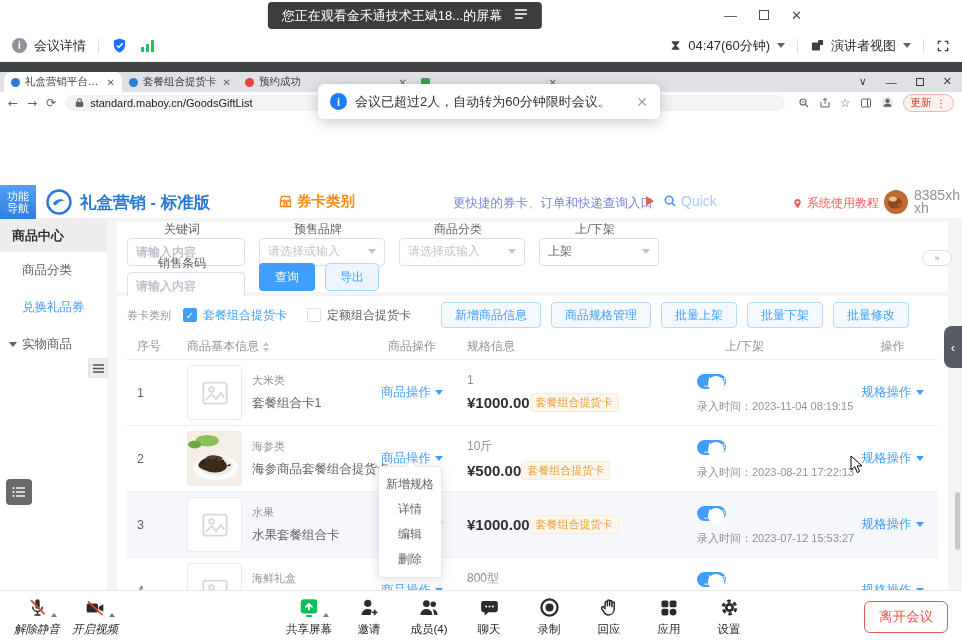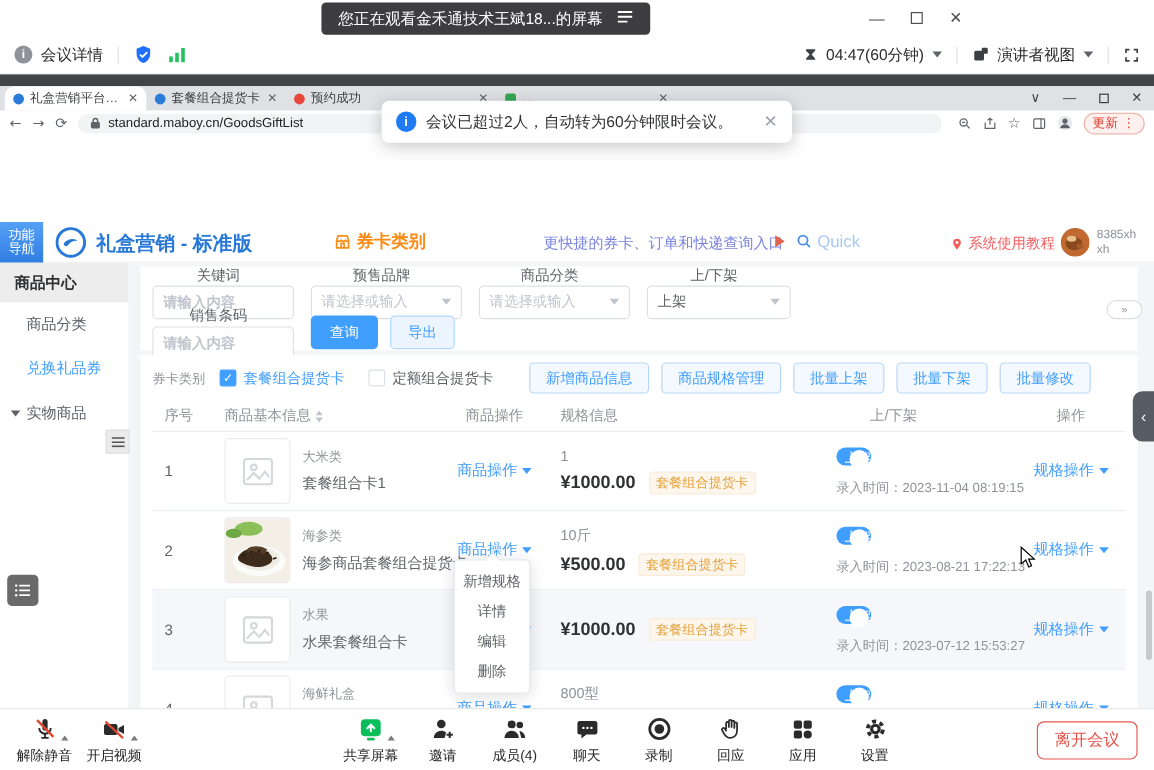--- a/index.html
+++ b/index.html
@@ -61,21 +61,21 @@
   .sharec { position:absolute; left:278px; top:7px; display:flex; align-items:center; gap:4px;
             color:#fa8c16; font-weight:bold; font-size:14.5px; }
   .promo { position:absolute; left:453px; top:10px; font-size:12.5px; color:#7a83dd; }
   .hand-ic { position:absolute; left:646px; top:11px; width:0; height:0; border-top:5px solid transparent;
              border-bottom:5px solid transparent; border-left:8px solid #e0654e; }
   .quick { position:absolute; left:663px; top:8px; display:flex; align-items:center; gap:4px;
            color:#a9c9f2; font-size:14px; }
   .tutorial { position:absolute; left:792px; top:10px; display:flex; align-items:center; gap:4px;
               color:#f45c5c; font-size:12px; }
   .avatar { position:absolute; left:884px; top:5px; }
-  .uname { position:absolute; left:914px; top:4px; font-size:10px; color:#8d9199; line-height:13px; }
+  .uname { position:absolute; left:914px; top:4px; font-size:14px; color:#8d9199; line-height:13px; }
 
   .sidebar { position:absolute; left:0; top:34px; width:107px; height:443px; background:#fff; }
   .side-sec { height:33px; background:#ededed; display:flex; align-items:center; padding-left:12px;
               font-weight:bold; font-size:13px; color:#303133; }
   .side-item { height:37px; display:flex; align-items:center; padding-left:22px; font-size:12.5px; color:#5a5e66; position:relative; }
   .side-item.active { color:#409EFF; }
   .side-item .tri { position:absolute; left:9px; width:0; height:0; border-left:4px solid transparent;
                     border-right:4px solid transparent; border-top:5px solid #606266; }
 
   .main { position:absolute; left:107px; top:34px; width:855px; height:443px; background:#f4f5f7; padding:3px 14px 0 10px; }
@@ -124,21 +124,21 @@
   .c-info { display:flex; align-items:center; gap:10px; padding-left:10px; }
   .thumb { width:55px; height:55px; border:1px solid #ebebeb; border-radius:4px; background:#fff;
            display:flex; align-items:center; justify-content:center; overflow:hidden; flex:0 0 auto; }
   .meta .cat { font-size:11px; color:#909399; margin-bottom:7px; }
   .meta .name { font-size:12.5px; color:#606266; white-space:nowrap; }
   .c-center { text-align:center; }
   .blink { color:#409EFF; font-size:12.5px; display:inline-flex; align-items:center; gap:4px; }
   .blink .caret-dn { border-top-color:#409EFF; margin-left:0; }
   .c-spec { padding-left:10px; }
   .c-spec .spec { font-size:12px; color:#8a8f99; margin-bottom:6px; }
-  .pricewrap { display:flex; align-items:center; gap:11px; }
+  .pricewrap { display:flex; align-items:center; gap:0; }
   .price { font-size:15px; font-weight:bold; color:#303133; }
   .tag { font-size:11px; color:#e6a23c; background:#fdf6ec; border:1px solid #faecd8; border-radius:3px; padding:1px 5px; white-space:nowrap; }
   .toggle { width:46px; height:20px; background:#409EFF; border-radius:10px; position:relative; }
   .toggle .tglab { color:#fff; font-size:11px; line-height:20px; padding-left:7px; }
   .toggle .knob { width:16px; height:16px; background:#fff; border-radius:50%; position:absolute; right:2px; top:2px; }
   .rtime { font-size:11px; color:#909399; margin-top:7px; white-space:nowrap; }
   .pgn { height:28px; display:flex; align-items:center; justify-content:flex-end; gap:10px;
          font-size:12px; color:#606266; padding-right:4px; margin-top:6px; }
   .psize { width:76px; height:24px; border:1px solid #dcdfe6; border-radius:4px; display:flex;
            align-items:center; justify-content:space-between; padding:0 7px; }
@@ -167,21 +167,21 @@
                border:1px solid #e0e0e0; display:flex; align-items:center; justify-content:center; z-index:30; }
   .right-handle { position:absolute; left:944px; top:326px; width:18px; height:42px; background:#575b63;
                   border-radius:8px 0 0 8px; color:#fff; display:flex; align-items:center; justify-content:center;
                   font-size:13px; z-index:30; }
   .vscroll { position:absolute; left:955px; top:492px; width:5px; height:58px; background:#c9c9c9; border-radius:3px; z-index:29; }
   .cursor { position:absolute; left:850px; top:455px; z-index:60; }
 
   
   .bottombar { position:absolute; left:0; top:590px; width:962px; height:52px; background:#fff;
                border-top:1px solid #e9e9e9; z-index:70; }
-  .bb-left { position:absolute; left:12px; top:4px; display:flex; gap:8px; }
+  .bb-left { position:absolute; left:12px; top:4px; display:flex; gap:8px;font-style:italic; }
   .bb-center { position:absolute; left:284px; top:4px; display:flex; gap:10px; }
   .mt-item { width:50px; display:flex; flex-direction:column; align-items:center; }
   .mt-ico { height:25px; display:flex; align-items:center; justify-content:center; position:relative; }
   .mt-caret { position:absolute; right:-9px; bottom:3px; width:0; height:0; border-left:3.5px solid transparent;
               border-right:3.5px solid transparent; border-bottom:4.5px solid #7a7a7a; }
   .mt-lab { font-size:11.5px; color:#262626; margin-top:2px; white-space:nowrap; }
   .leave-btn { position:absolute; right:14px; top:10px; height:32px; padding:0 14px; background:#fff;
                border:1px solid #e65a53; border-radius:6px; color:#e65147; font-size:13.5px; font-family:inherit; }
 </style>
 </head>

